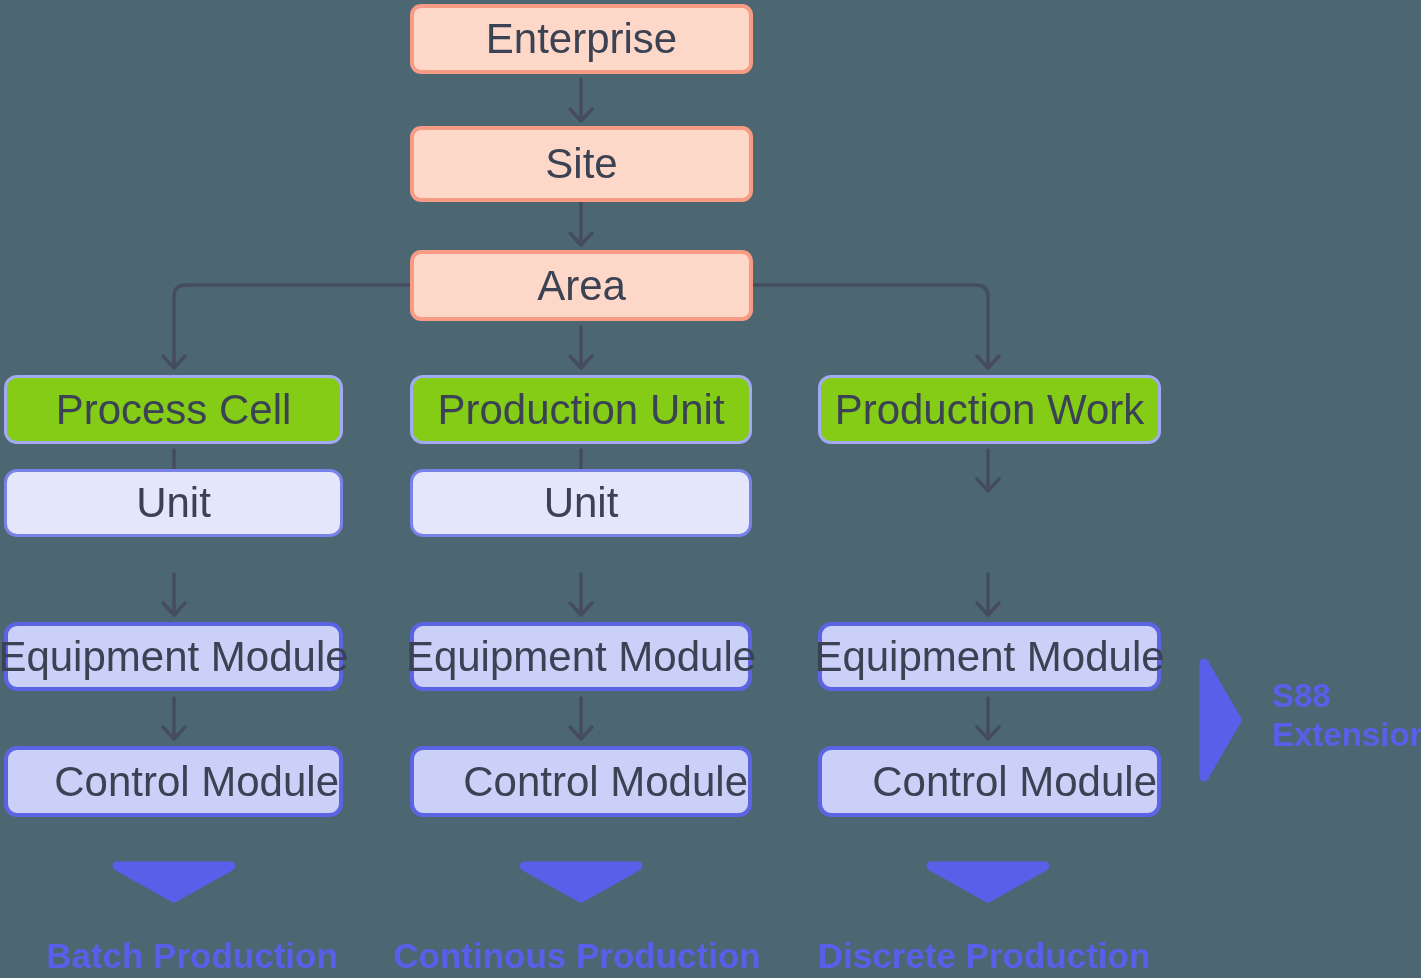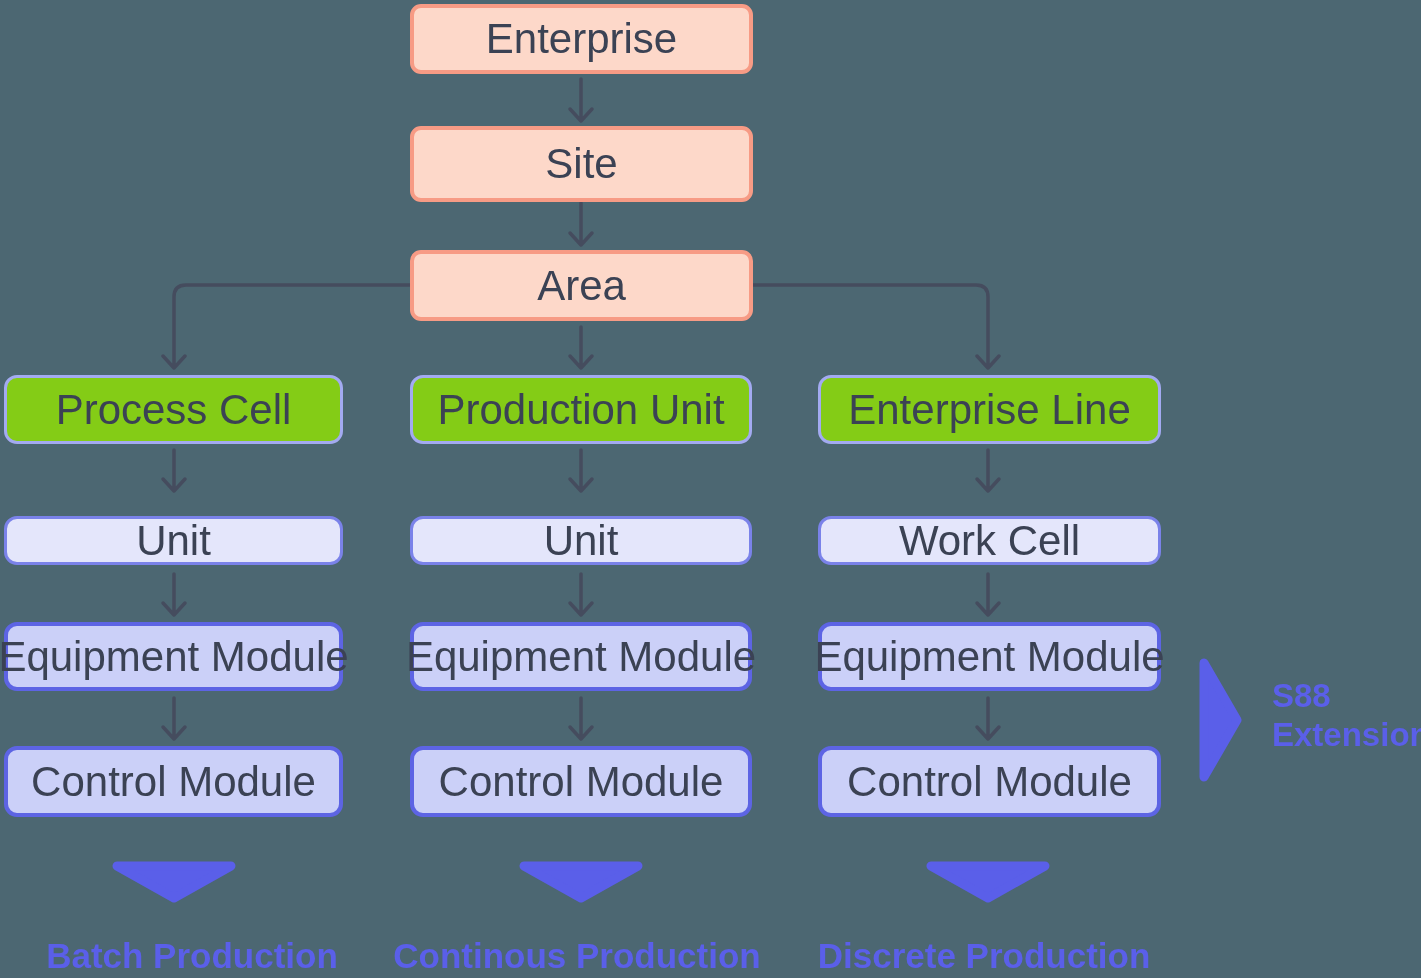--- a/index.html
+++ b/index.html
@@ -43,23 +43,23 @@
   .ox { left: 410px; width: 343px; }
   #box-enterprise { top: 4px;   height: 70px; }
   #box-site       { top: 126px; height: 76px; }
   #box-area       { top: 250px; height: 71px; }
 
   
   .col1 { left: 4px;   width: 339px; }
   .col2 { left: 410px; width: 342px; }
   .col3 { left: 818px; width: 343px; }
   .row1 { top: 375px; height: 69px; }
-  .row2 { top: 516px; height: 49px; }
+  .row2 { top: 469px; height: 68px; }
   .row3 { top: 622px; height: 69px; }
-  .row4 { top: 746px; height: 71px; }
+  .row4 { top: 746px; height: 71px; justify-content: flex-end; }
 
   .prod-label {
     position: absolute;
     top: 936px;
     transform: translateX(-50%);
     font-size: 35px;
     font-weight: 700;
     color: #5A5FE9;
     white-space: nowrap;
   }
@@ -142,24 +142,21 @@
     <span>Unit</span>
   </div>
   <div class="box lvl3 col2 row3">
     <span>Equipment Module</span>
   </div>
   <div class="box lvl3 col2 row4">
     <span>Control Module</span>
   </div>
 
   <div class="box lvl1 col3 row1">
-    <span>Enterprise Line</span>
-  </div>
-  <div class="box lvl2 col3 row2">
-    <span>Work Cell</span>
+    <span>Production Work</span>
   </div>
   <div class="box lvl3 col3 row3">
     <span>Equipment Module</span>
   </div>
   <div class="box lvl3 col3 row4">
     <span>Control Module</span>
   </div>
 
   <div id="label-batch" class="prod-label">Batch Production</div>
   <div id="label-continous" class="prod-label">Continous Production</div>

